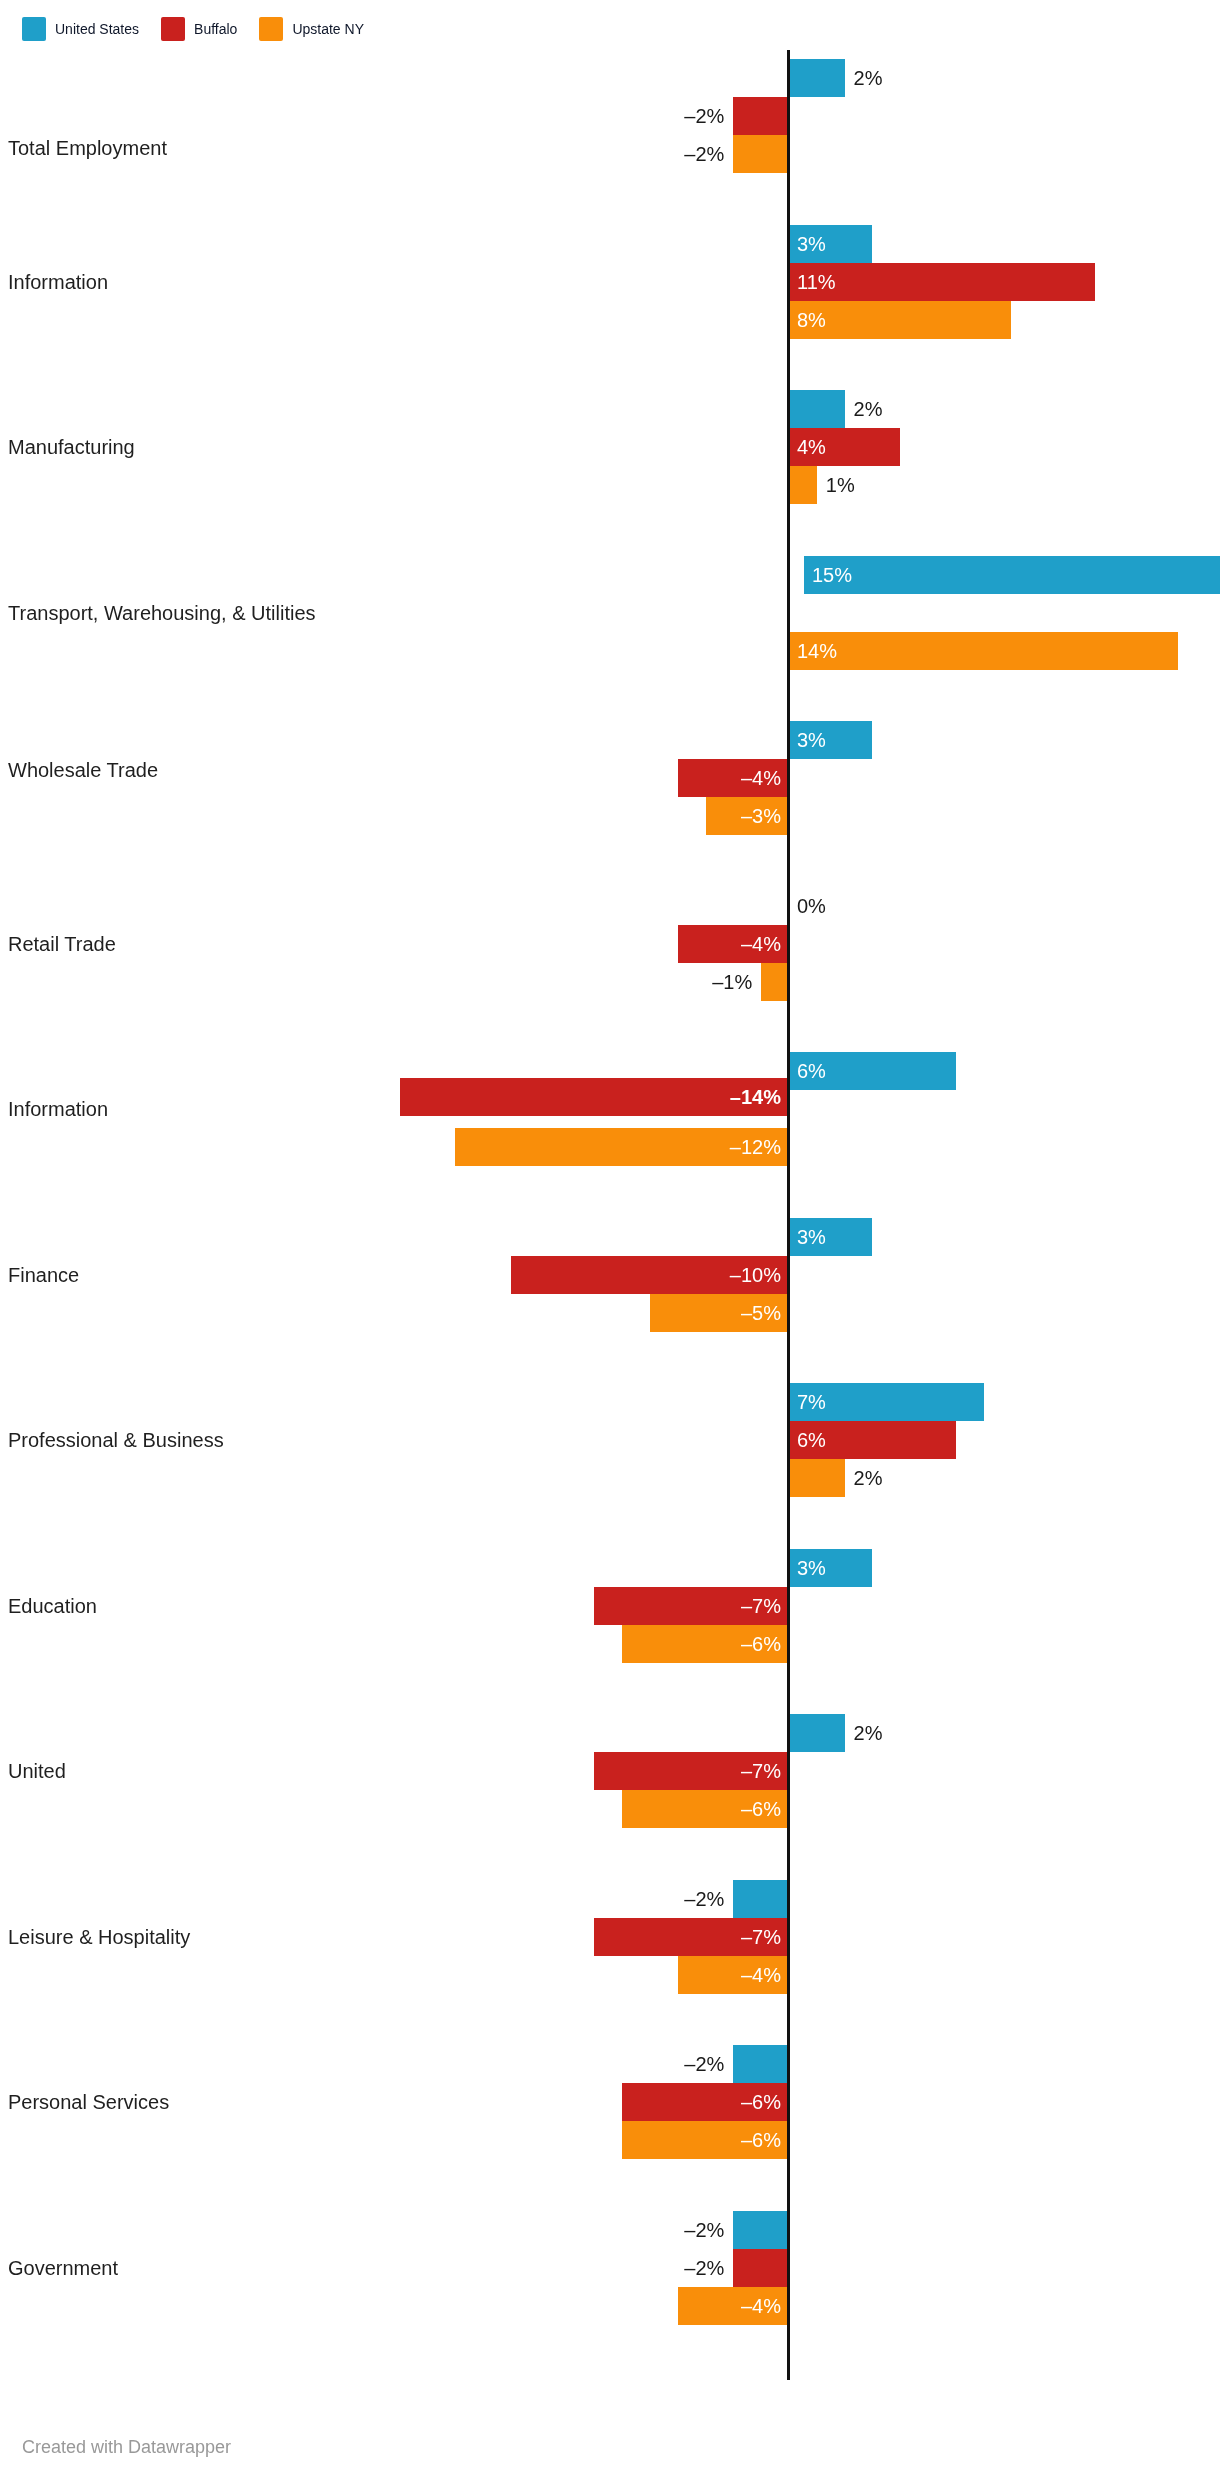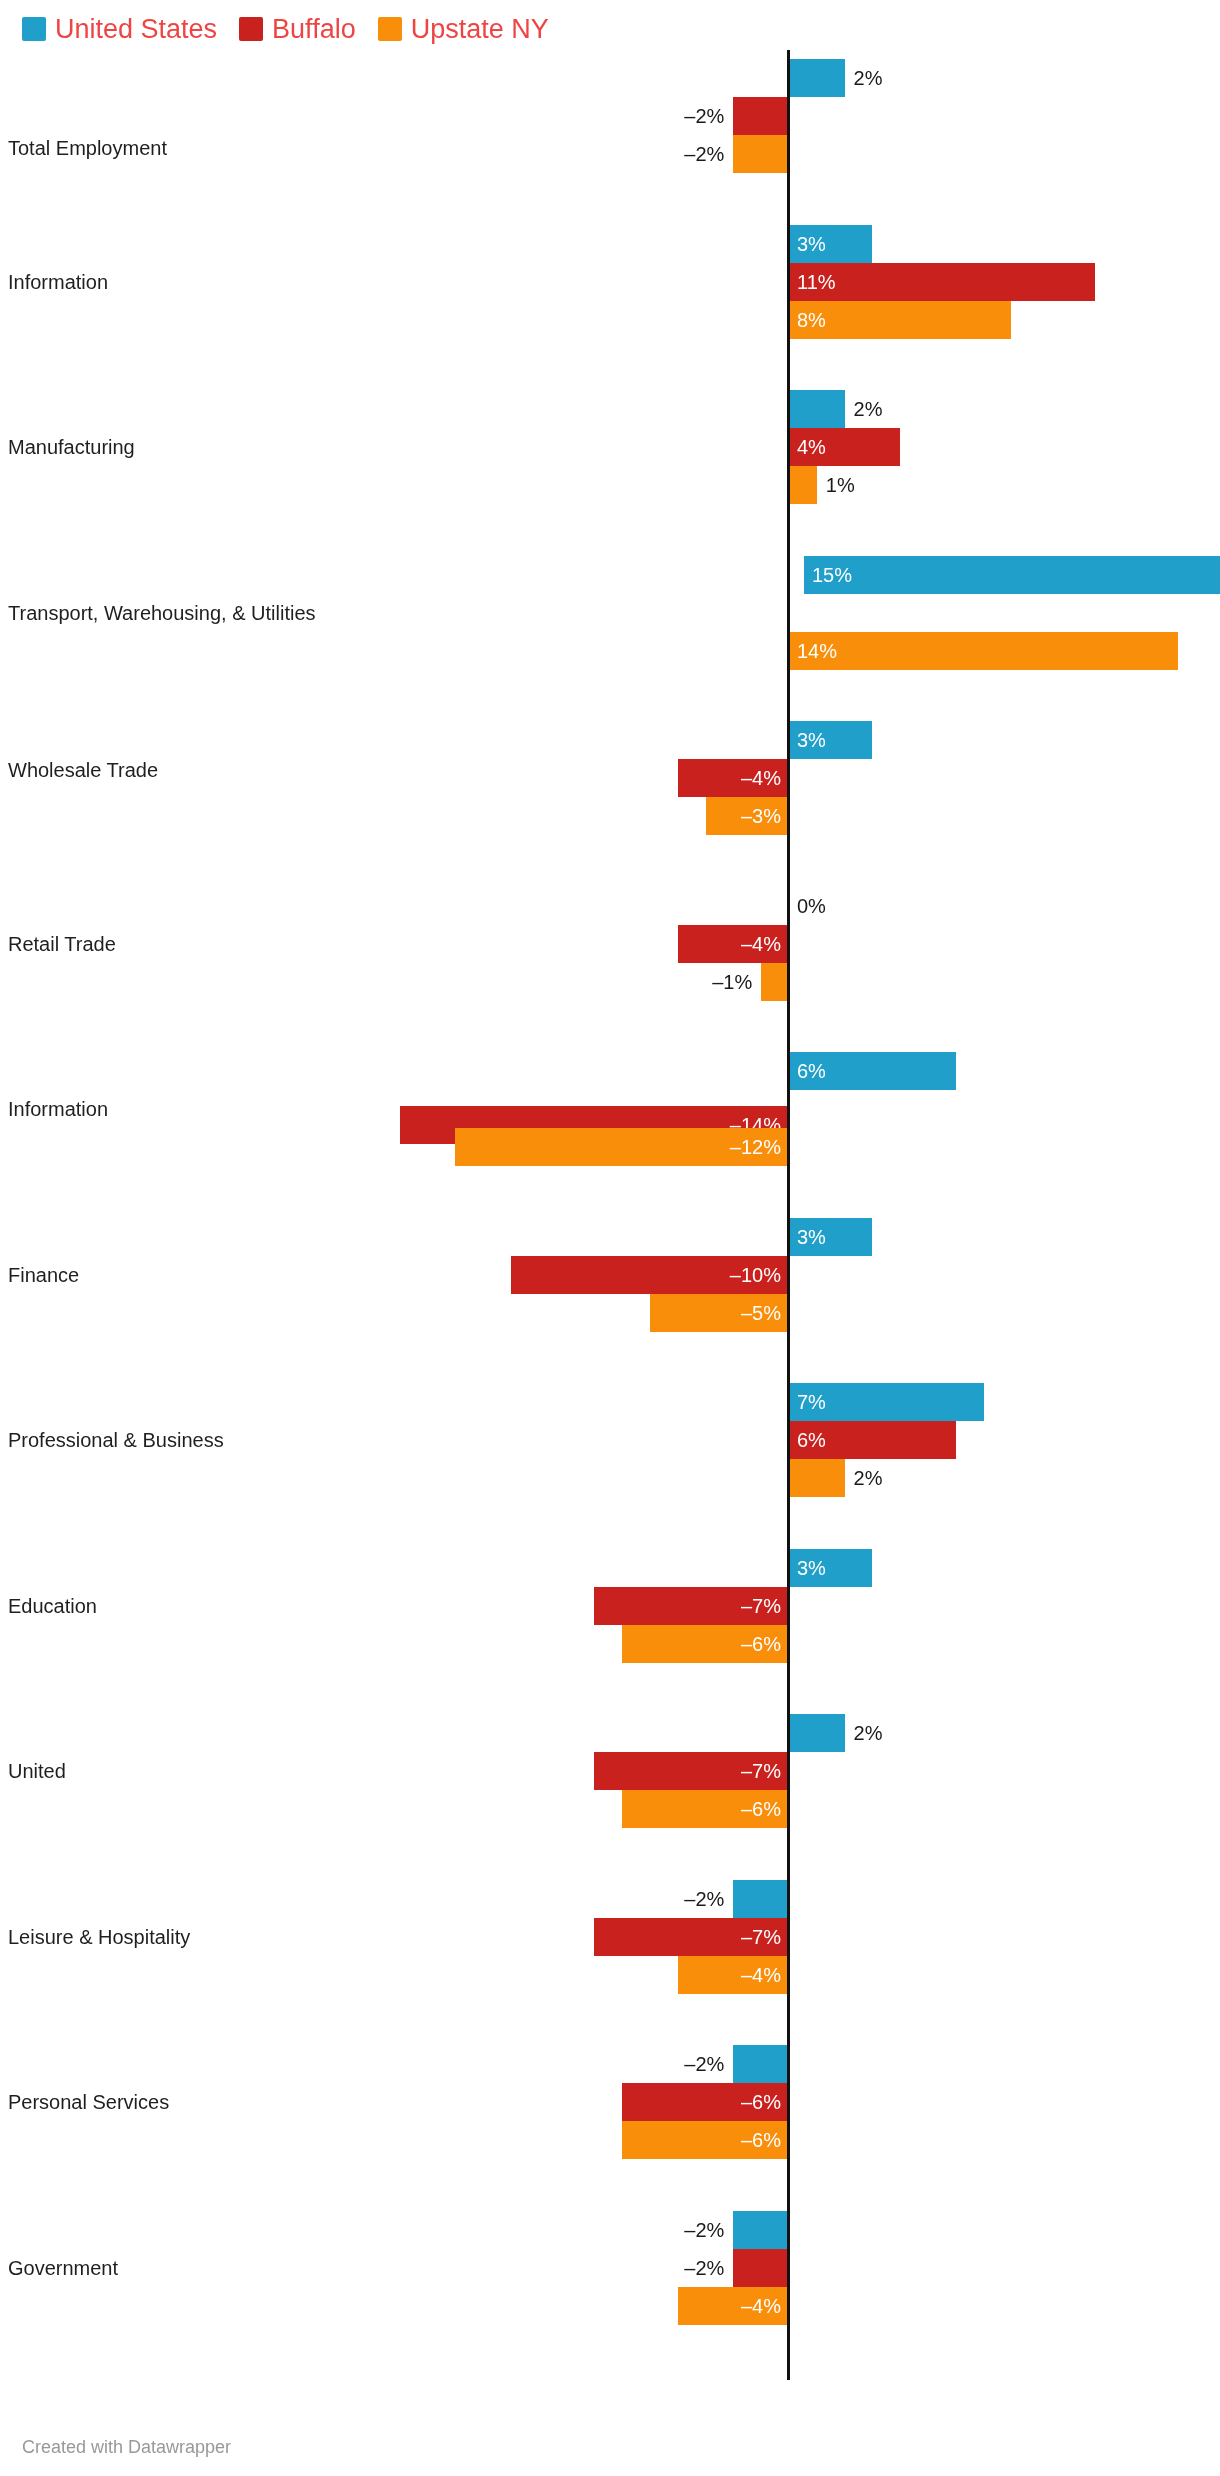--- a/index.html
+++ b/index.html
@@ -21,22 +21,22 @@
     align-items: center;
     gap: 22px;
     padding: 14px 0 0 22px;
     height: 44px;
   }
   .legend-item { display: flex; align-items: center; gap: 9px; }
   .legend-swatch {
     width: 24px; height: 24px; border-radius: 2px; display: block;
   }
   .legend-label {
-    font-size: 27px;
-    color: #ef4444;
+    font-size: 14px;
+    color: #0f172a;
     line-height: 1;
     white-space: nowrap;
   }
 
   
   #chart {
     position: relative;
     margin-top: 6px;
     height: 2370px;
   }
@@ -230,21 +230,21 @@
         </div>
       </div>
     </div>
     <div class="group" style="top: 1002px; height: 114px;">
       <div class="cat-label" style="top: 46px;">Information</div>
       <div class="bar-row" style="top: 0px;">
         <div class="bar pos" style="background: rgb(31, 159, 201); width: 166.8px; left: 789px;">
           <span class="vlabel inside-pos">6%</span>
         </div>
       </div>
-      <div class="bar-row" style="top: 54px;">
+      <div class="bar-row" style="top: 26px; font-weight: bold;">
         <div class="bar neg" style="background: rgb(201, 33, 30); width: 389.2px; left: 399.8px;">
           <span class="vlabel inside-neg">–14%</span>
         </div>
       </div>
       <div class="bar-row" style="top: 76px;">
         <div class="bar neg" style="background: rgb(249, 142, 10); width: 333.6px; left: 455.4px;">
           <span class="vlabel inside-neg">–12%</span>
         </div>
       </div>
     </div>

